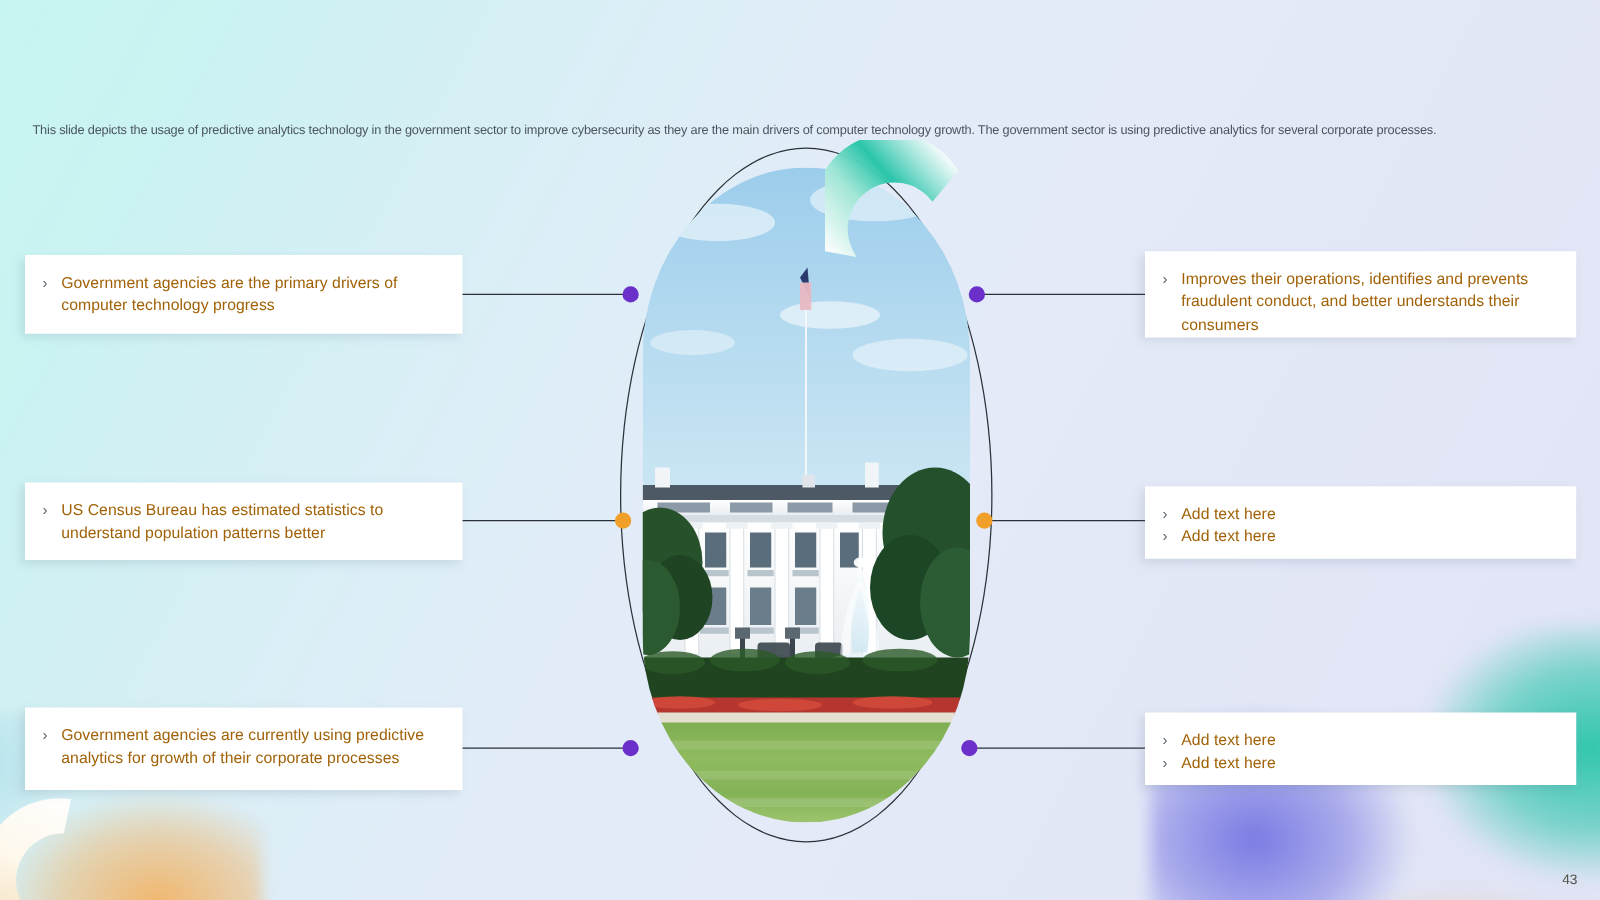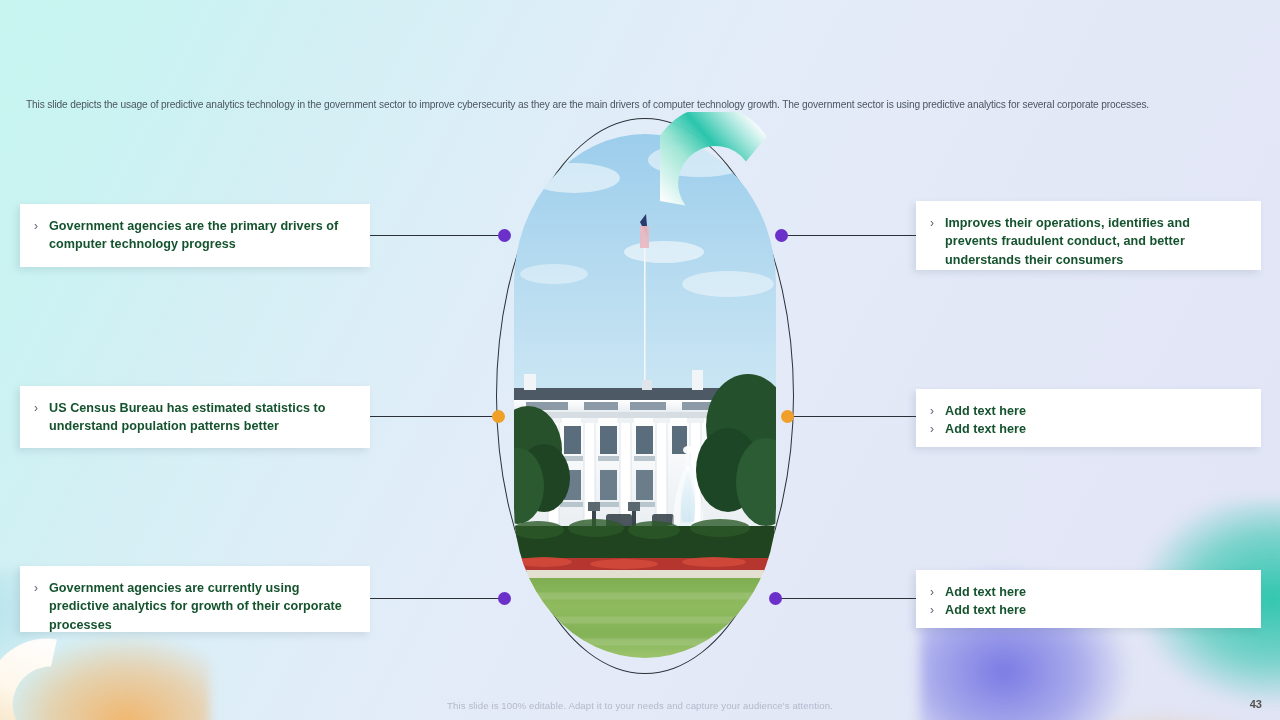--- a/index.html
+++ b/index.html
@@ -164,43 +164,41 @@
     flex: 0 0 auto;
     font-size: 12px;
     line-height: 18px;
     color: #5a6570;
     width: 8px;
     text-align: center;
   }
   .bullet-text {
     font-size: 12.6px;
     line-height: 18.3px;
-    color: #14532d;
+    color: #a16207;
     letter-spacing: 0.05px;
-    font-weight: bold;
   }
 
   
   .footer-note {
     position: absolute;
     left: 0;
     right: 0;
     top: 700px;
     text-align: center;
     font-size: 9.6px;
     color: #b4b9cb;
     letter-spacing: 0.1px;
   }
   .page-num {
     position: absolute;
     right: 18px;
     top: 698px;
     font-size: 11px;
     color: #55504a;
-    font-weight: bold;
   }
 </style>
 </head>
 <body>
 
 <div id="slide">
 
   <div class="corner-blob-br"></div>
   <div class="corner-blob-bl"></div>
 
@@ -454,16 +452,15 @@
         <span class="chev">›</span>
         <span class="bullet-text">Add text here</span>
       </div>
       <div class="bullet-row">
         <span class="chev">›</span>
         <span class="bullet-text">Add text here</span>
       </div>
     </div>
   </div>
 
-  <div class="footer-note">This slide is 100% editable. Adapt it to your needs and capture your audience's attention.</div>
   <div class="page-num">43</div>
 
 </div>
 
 </body></html>

